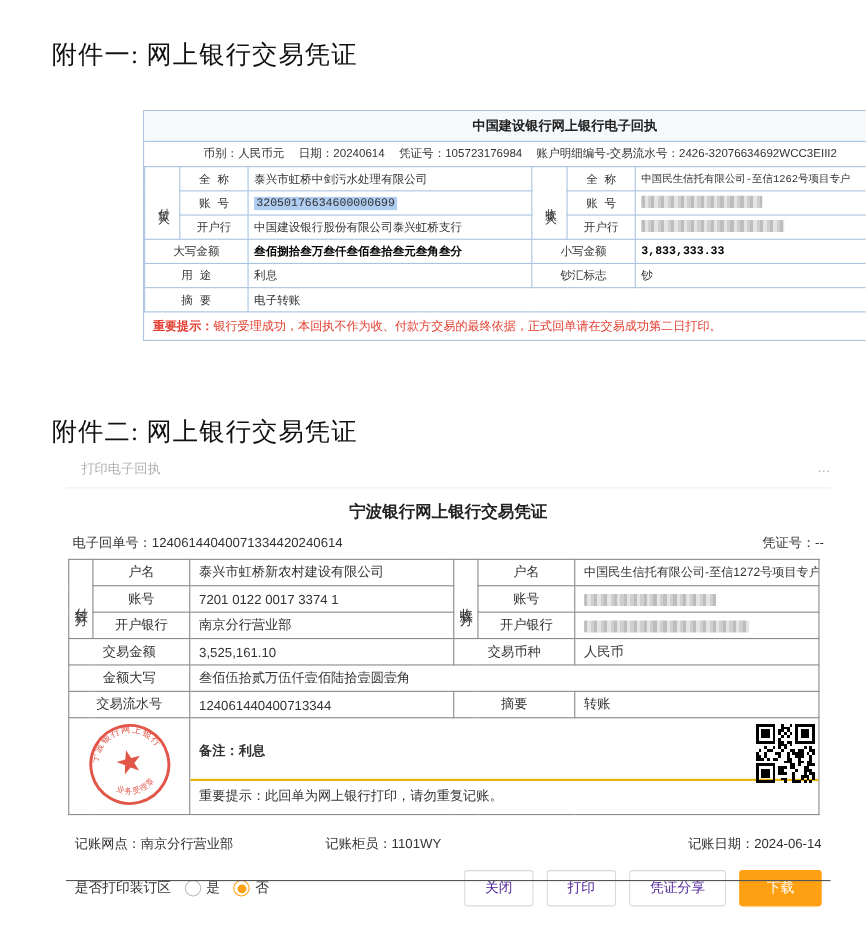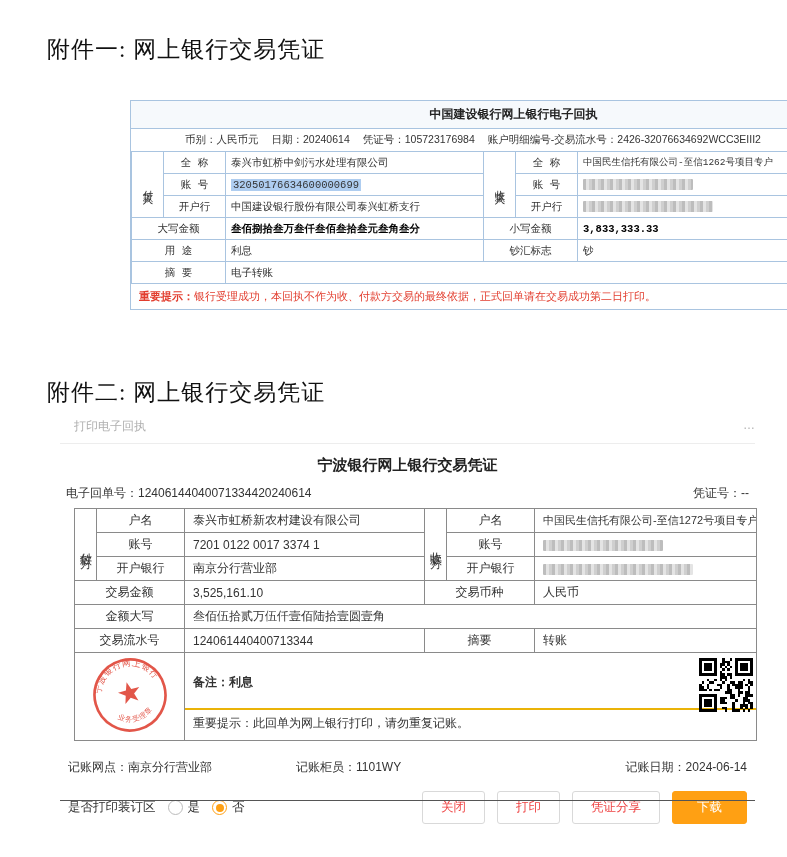--- a/index.html
+++ b/index.html
@@ -38,40 +38,40 @@
   .r1-notice b{font-weight:bold;}
   .r1-seal{position:absolute;right:14px;top:120px;width:62px;height:62px;pointer-events:none;opacity:.92;}
 
   
   .r2-precut{position:absolute;left:60px;top:418px;width:695px;color:#b0b0b0;font-size:12px;
              display:flex;justify-content:space-between;}
   .r2-precut .lead{padding-left:14px;}
   .r2-card{position:absolute;left:60px;top:443px;width:695px;height:357px;background:#fff;border-top:1px solid #ededed;}
   .r2-title{text-align:center;font-weight:bold;font-size:15px;margin-top:12px;color:#222;}
   .r2-noline{display:flex;justify-content:space-between;font-size:12px;margin:10px 6px 6px;}
-  .r2-table{width:calc(100% - 12px);margin:0 14px;border-collapse:collapse;font-size:12px;table-layout:fixed;}
+  .r2-table{width:calc(100% - 12px);margin:0 2px;border-collapse:collapse;font-size:12px;table-layout:fixed;}
   .r2-table td{border:1px solid #8a8a8a;padding:3px 8px;height:14px;overflow:hidden;}
   .r2-table td.role2{text-align:center;padding:3px 0;}
   .r2-table .payeeval{font-size:11px;white-space:nowrap;}
   .seal-cell{text-align:center;vertical-align:middle;}
   .sub{padding:0 !important;height:auto !important;}
   .remark-area{position:relative;height:54px;border-bottom:2px solid #eab308;padding:18px 8px 0;box-sizing:border-box;font-weight:bold;}
   .qr{position:absolute;top:2px;right:3px;width:54px;height:54px;}
   .notice-area{padding:5px 8px;}
   .r2-footer1{position:relative;margin:18px 8px 0;font-size:12px;height:16px;}
   .f-branch{position:absolute;left:0;}
   .f-teller{position:absolute;left:228px;}
   .f-date{position:absolute;right:0;}
   .r2-footer2{display:flex;align-items:center;margin:16px 8px 0;font-size:12.5px;}
   .radio{width:13px;height:13px;border-radius:50%;border:1px solid #bbb;display:inline-block;
          vertical-align:-2px;margin:0 5px 0 12px;position:relative;background:#fff;cursor:pointer;}
   .radio.selected{border-color:#ffa013;}
   .radio.selected::after{content:"";position:absolute;inset:2.5px;background:#ffa013;border-radius:50%;}
   .btns{margin-left:auto;display:flex;gap:12px;}
-  .btn{padding:7px 18px;border:1px solid #d9d9d9;border-radius:3px;background:#fff;color:#ef4444;
+  .btn{padding:7px 18px;border:1px solid #d9d9d9;border-radius:3px;background:#fff;color:#4c1d95;
        font-size:12.5px;cursor:pointer;font-family:inherit;}
   .btn-download{background:#ffa013;border-color:#ffa013;color:#fff;padding:7px 24px;}
   .bottom-rule{position:absolute;left:60px;top:800px;width:695px;border-top:1px solid #555;}
 </style>
 </head>
 <body>
 
 <div class="page">
 
   <div class="att-title t1">附件一: 网上银行交易凭证</div>

